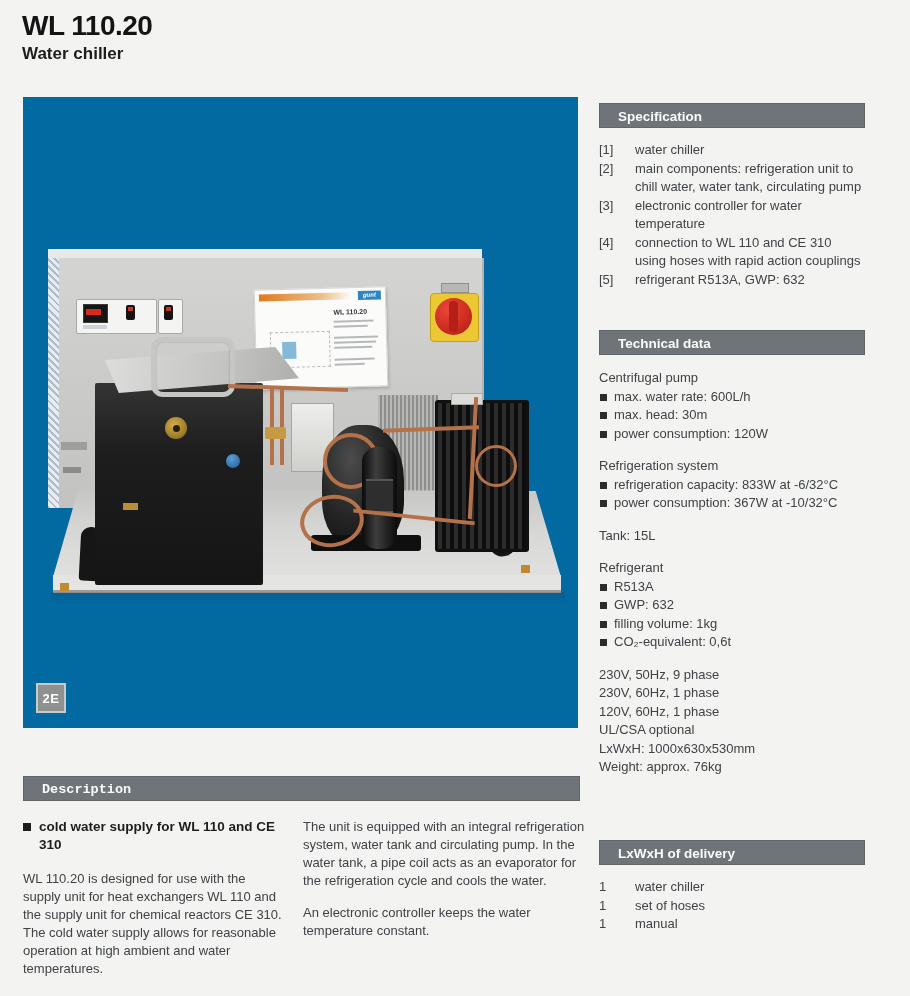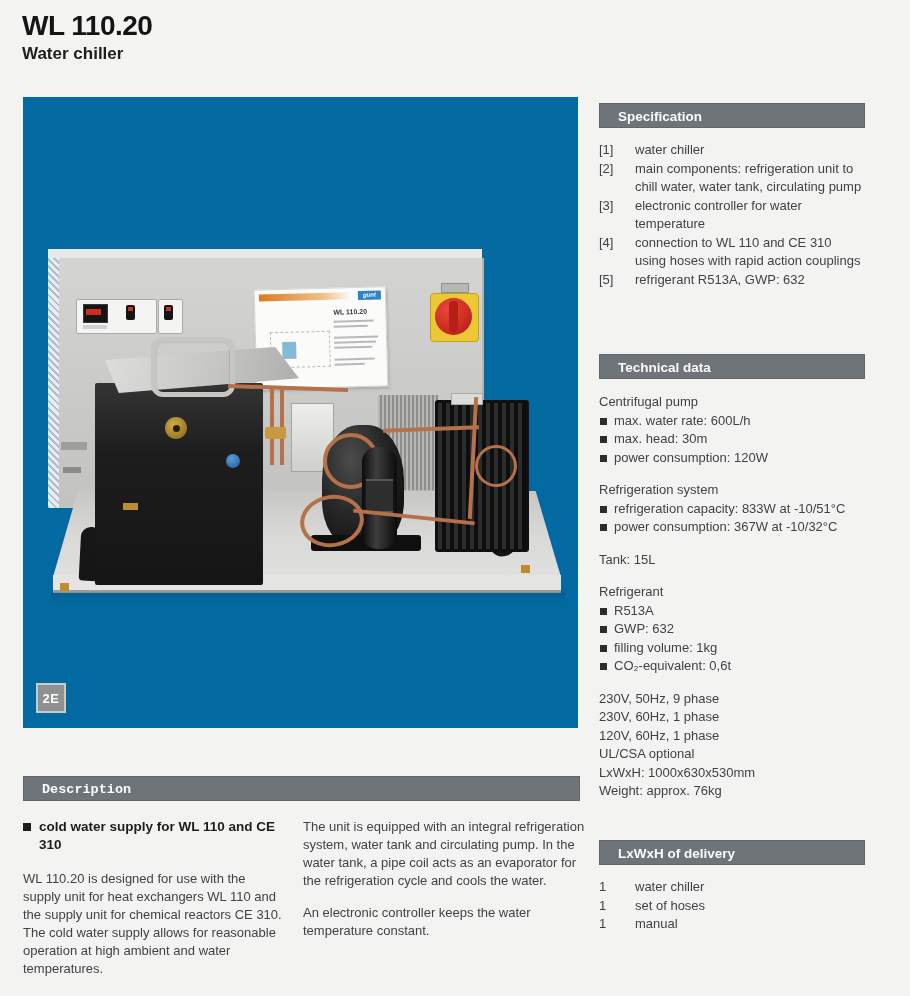--- a/index.html
+++ b/index.html
@@ -17,21 +17,21 @@
 
   
   .bar{
     background:#6e7478;color:#fbfbfb;font-weight:bold;font-size:13.5px;
     height:25px;line-height:25px;padding-left:18px;box-sizing:border-box;
     border:1px solid #626669;
   }
 
   
   .side{position:absolute;left:599px;width:266px;font-size:13px;line-height:18.5px;}
-  #spec{top:103px;} #tech{top:354px;} #scope{top:840px;}
+  #spec{top:103px;} #tech{top:330px;} #scope{top:840px;}
   .list{margin-top:13px;}
   .li{display:flex;}
   .li .num{width:36px;flex:0 0 36px;}
   .li .txt{flex:1;}
   .group{margin-top:14px;}
   .group:first-of-type{margin-top:13px;}
   .bullet{display:flex;}
   .sq{width:7px;height:7px;background:#2c2c2c;margin:6px 7px 0 1px;flex:0 0 7px;}
   .plain-lines{margin-top:14px;}
 
@@ -280,21 +280,21 @@
     <div class="bullet">
         <span class="sq"></span>
         <span>power consumption: 120W</span>
       </div>
   </div>
 
   <div class="group">
     <div>Refrigeration system</div>
     <div class="bullet">
         <span class="sq"></span>
-        <span>refrigeration capacity: 833W at -10/51°C</span>
+        <span>refrigeration capacity: 833W at -6/32°C</span>
       </div>
     <div class="bullet">
         <span class="sq"></span>
         <span>power consumption: 367W at -10/32°C</span>
       </div>
   </div>
 
   <div class="group">Tank: 15L</div>
 
   <div class="group">

